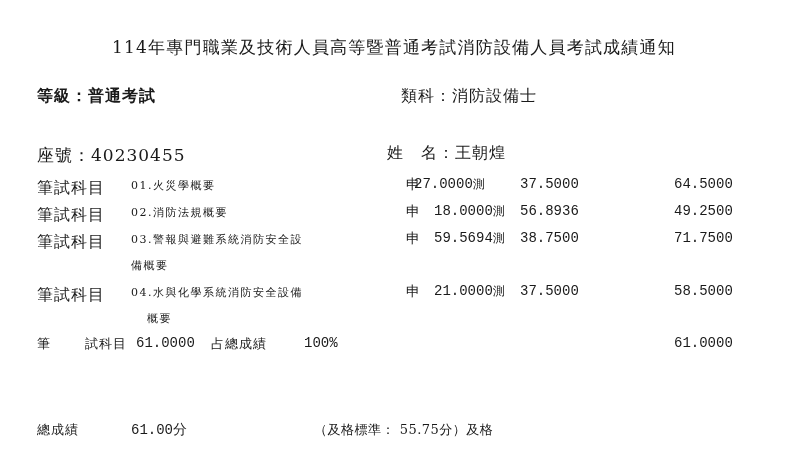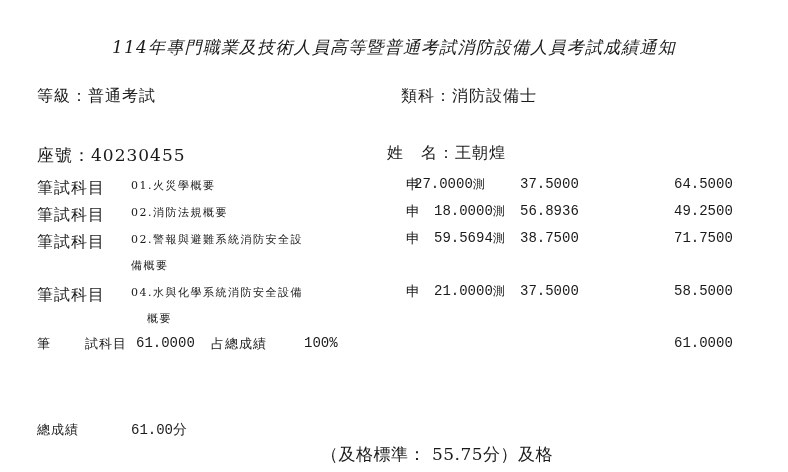--- a/index.html
+++ b/index.html
@@ -14,34 +14,33 @@
       overflow: hidden;
       font-family: "DejaVu Serif", "Liberation Serif", serif;
       color: #1a1a1a;
     }
     .abs { position: absolute; white-space: nowrap; }
     .title {
       left: 0; width: 788px; top: 36px;
       text-align: center;
       font-size: 17px;
       letter-spacing: 1.2px;
-      font-style: italic;
     }
     .lbl-lg { font-size: 16px; letter-spacing: 1px; }
     .row-sm { font-size: 16px; letter-spacing: 1px; }
     .row-num { font-size: 14px; letter-spacing: 0.5px; }
     .score { font-family: "Liberation Mono", "DejaVu Sans Mono", monospace; font-size: 14px; }
     .subj { font-size: 11px; letter-spacing: 1.5px; text-align: right; }
   </style>
 </head>
 <body>
 
 <div class="abs title">114年專門職業及技術人員高等暨普通考試消防設備人員考試成績通知</div>
 
-<div class="abs lbl-lg" style="left:37px; top:86px;">
+<div class="abs lbl-lg" style="left:37px; top:86px;font-weight:bold;">
   <span>等級：</span><span>普通考試</span>
 </div>
 <div class="abs lbl-lg" style="left:401px; top:86px;">
   <span>類科：</span><span>消防設備士</span>
 </div>
 
 <div class="abs lbl-lg" style="left:37px; top:144px; font-size:17px;">
   <span>座號：</span><span>40230455</span>
 </div>
 <div class="abs lbl-lg" style="left:387px; top:143px;">
@@ -61,21 +60,21 @@
   <div class="abs row-sm" style="left:37px; top:205px;">筆試科目</div>
   <div class="abs subj" style="left:131px; top:205px;">02.消防法規概要</div>
   <div class="abs row-num" style="left:406px; top:203px;">申</div>
   <div class="abs score" style="left:434px; top:203px;"><span>18.0000</span><span style="font-family:'DejaVu Serif',serif;font-size:12px;">測</span></div>
   <div class="abs score" style="left:520px; top:203px;">56.8936</div>
   <div class="abs score" style="left:674px; top:203px;">49.2500</div>
 </div>
 
 <div>
   <div class="abs row-sm" style="left:37px; top:232px;">筆試科目</div>
-  <div class="abs subj" style="left:131px; top:232px;">02.警報與避難系統消防安全設</div>
+  <div class="abs subj" style="left:131px; top:232px;">03.警報與避難系統消防安全設</div>
   <div class="abs subj" style="left:131px; top:258px;">備概要</div>
   <div class="abs row-num" style="left:406px; top:230px;">申</div>
   <div class="abs score" style="left:434px; top:230px;"><span>59.5694</span><span style="font-family:'DejaVu Serif',serif;font-size:12px;">測</span></div>
   <div class="abs score" style="left:520px; top:230px;">38.7500</div>
   <div class="abs score" style="left:674px; top:230px;">71.7500</div>
 </div>
 
 <div>
   <div class="abs row-sm" style="left:37px; top:285px;">筆試科目</div>
   <div class="abs subj" style="left:131px; top:285px;">04.水與化學系統消防安全設備</div>
@@ -91,14 +90,14 @@
   <div class="abs" style="left:85px; top:335px; font-size:13px; letter-spacing:1px;">試科目</div>
   <div class="abs score" style="left:136px; top:335px;">61.0000</div>
   <div class="abs" style="left:211px; top:335px; font-size:13px; letter-spacing:1px;">占總成績</div>
   <div class="abs score" style="left:304px; top:335px;">100%</div>
   <div class="abs score" style="left:674px; top:335px;">61.0000</div>
 </div>
 
 <div>
   <div class="abs" style="left:37px; top:421px; font-size:13px; letter-spacing:1px;">總成績</div>
   <div class="abs score" style="left:131px; top:421px;">61.00分</div>
-  <div class="abs" style="left:314px; top:443px; font-size:17px; letter-spacing:0.5px;margin-left:7px;">（及格標準： 55.75分）及格</div>
+  <div class="abs" style="left:314px; top:421px; font-size:13px; letter-spacing:0.5px;">（及格標準： 55.75分）及格</div>
 </div>
 
 </body></html>

